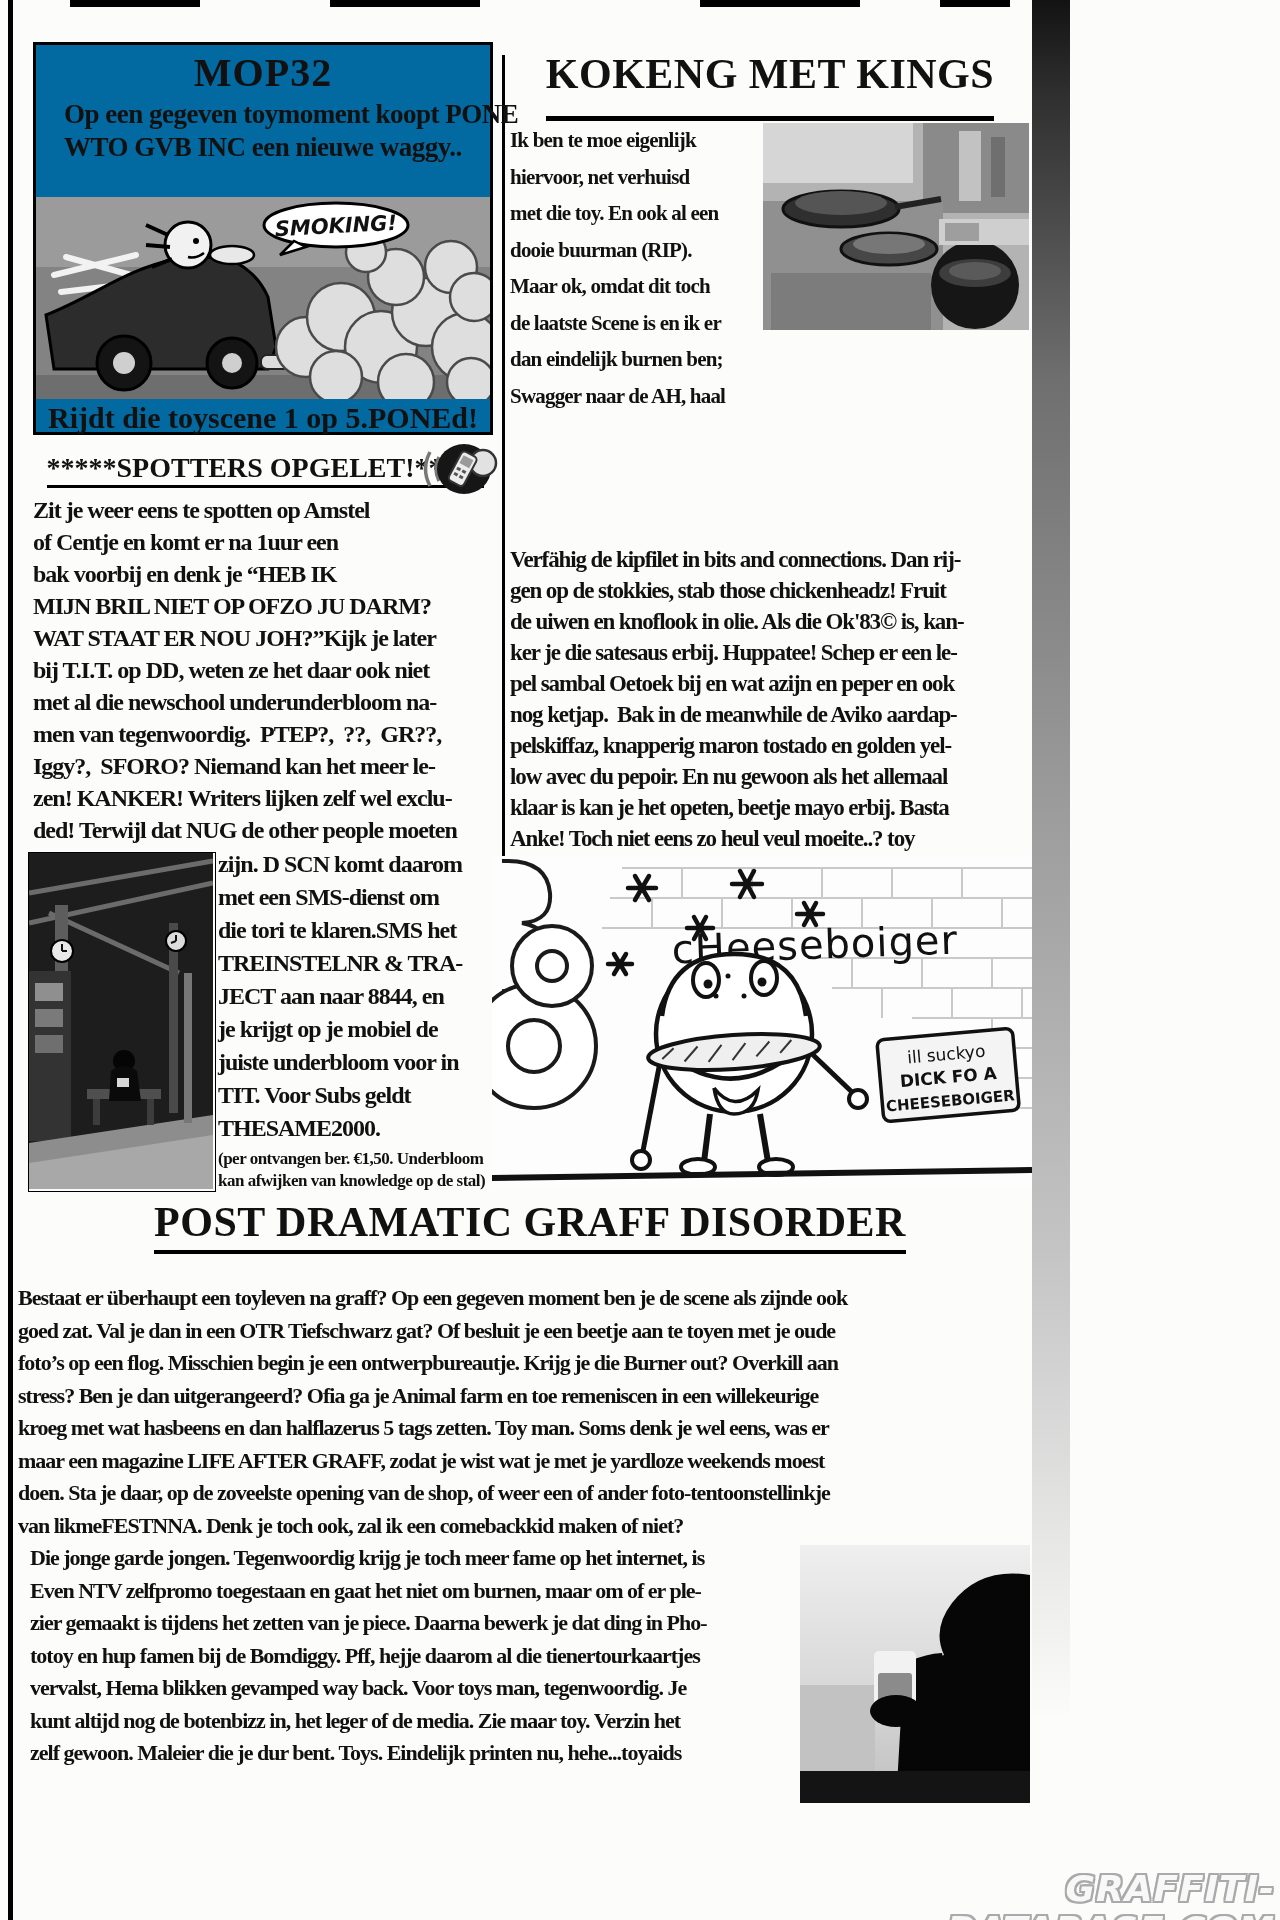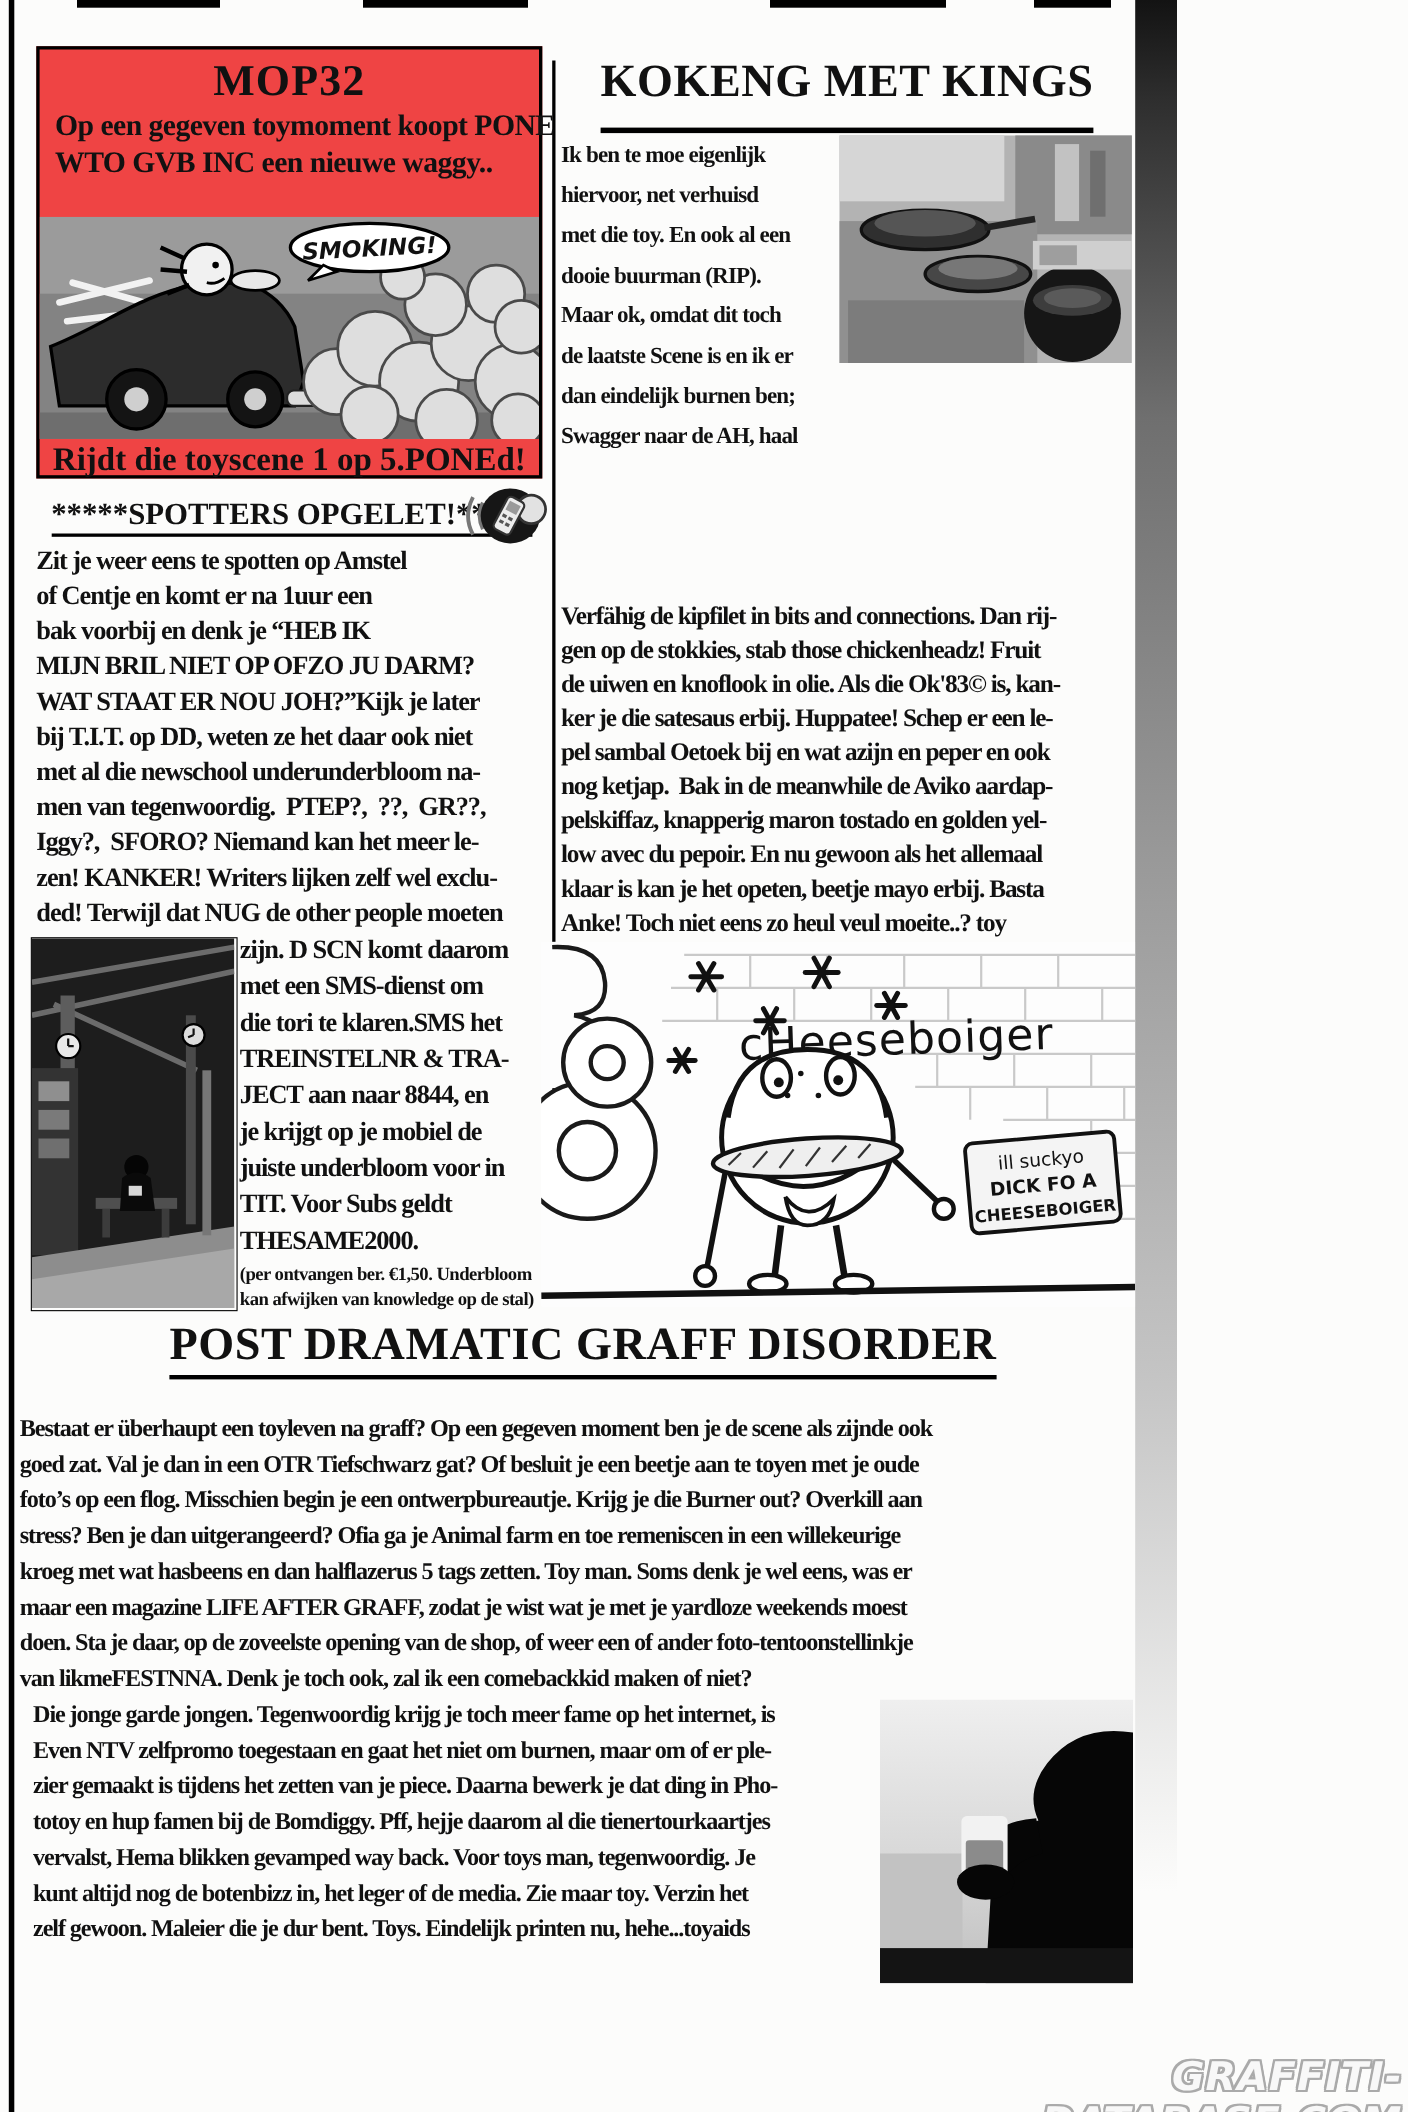--- a/index.html
+++ b/index.html
@@ -7,23 +7,23 @@
   .page{position:relative;width:1280px;height:1920px;background:#fcfcfb;overflow:hidden;
         font-family:"Liberation Serif",serif;color:#111;}
   .abs{position:absolute;}
   .pre{white-space:pre;}
   
   .left-rule{left:8px;top:0;width:5px;height:1920px;background:#000;}
   .top-dash{top:0;height:7px;background:#000;}
   .gutter{left:1032px;top:0;width:38px;height:1780px;
           background:linear-gradient(to bottom,#131313 0px,#2e2e2e 90px,#6f6f6f 380px,#9d9d9d 820px,#c4c4c4 1250px,rgba(210,210,210,0) 1720px);}
   
-  .mop-box{left:33px;top:42px;width:460px;height:393px;border:3px solid #000;background:#ef4444;box-sizing:border-box;}
+  .mop-box{left:33px;top:42px;width:460px;height:393px;border:3px solid #000;background:#0369a1;box-sizing:border-box;}
   .mop-title{margin:4px 0 0 0;text-align:center;font-size:40px;font-weight:bold;letter-spacing:1px;}
-  .mop-intro{margin:2px 0 0 0;padding:0 0 0 14px;font-size:27px;font-weight:bold;line-height:33px;letter-spacing:-0.5px;white-space:pre;}
+  .mop-intro{margin:2px 0 0 0;padding:0 0 0 28px;font-size:27px;font-weight:bold;line-height:33px;letter-spacing:-0.5px;white-space:pre;}
   .mop-cartoon{left:0px;top:152px;width:454px;height:202px;}
   .mop-caption{left:0;top:356px;width:454px;display:flex;justify-content:space-between;
                padding:0 12px;box-sizing:border-box;font-size:30px;font-weight:bold;}
   
   .sp-head{left:33px;top:452px;width:465px;text-align:center;font-size:28px;font-weight:bold;}
   .sp-head span{border-bottom:3px solid #000;padding-bottom:2px;}
   .sp1{left:33px;top:494px;width:470px;font-size:24px;font-weight:bold;line-height:32px;letter-spacing:-1px;}
   .phone{left:420px;top:438px;width:78px;height:62px;}
   .train{left:28px;top:852px;width:186px;height:338px;border:1px solid #000;}
   .sp2{left:218px;top:848px;width:285px;font-size:24px;font-weight:bold;line-height:33px;letter-spacing:-1px;}

